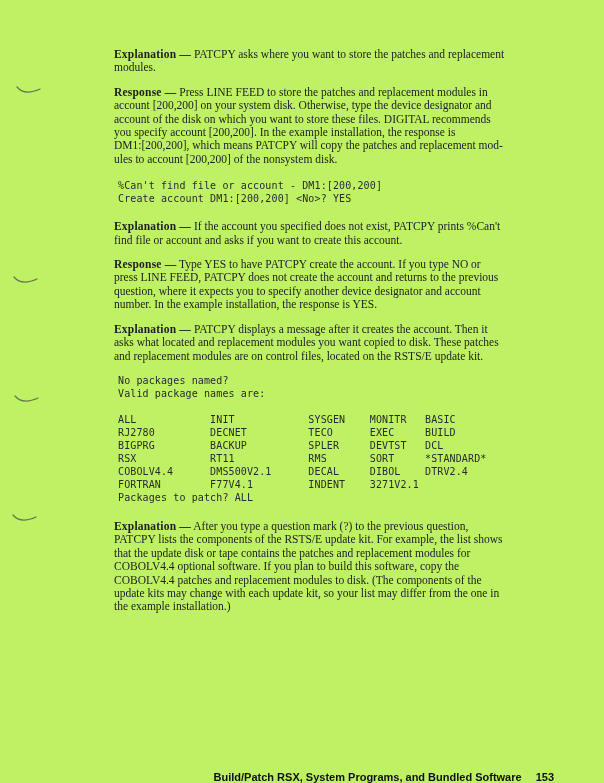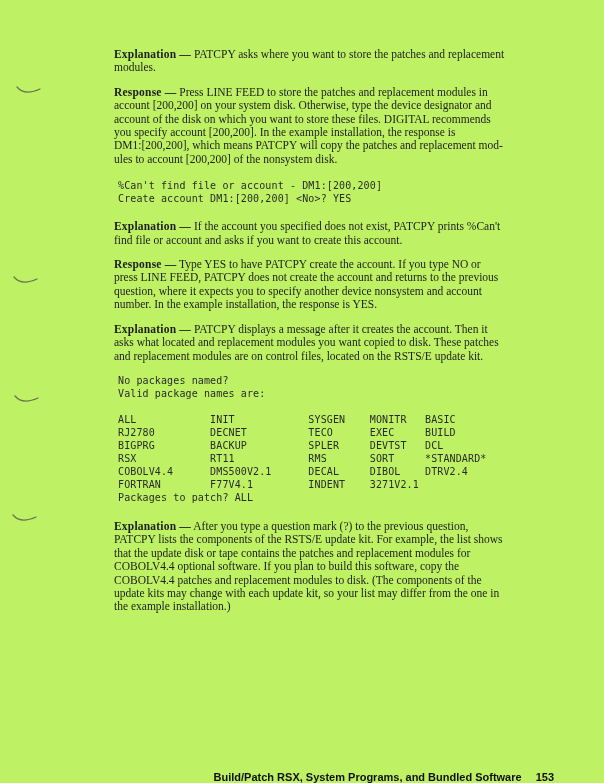--- a/index.html
+++ b/index.html
@@ -98,21 +98,21 @@
 ules to account [200,200] of the nonsystem disk.</span></p>
 
     <pre class="code">%Can't find file or account - DM1:[200,200]
 Create account DM1:[200,200] &lt;No&gt;? YES</pre>
 
     <p class="para"><strong class="lead">Explanation —</strong><span class="ptext"> If the account you specified does not exist, PATCPY prints %Can't
 find file or account and asks if you want to create this account.</span></p>
 
     <p class="para"><strong class="lead">Response —</strong><span class="ptext"> Type YES to have PATCPY create the account. If you type NO or
 press LINE FEED, PATCPY does not create the account and returns to the previous
-question, where it expects you to specify another device nonsystem and account
+question, where it expects you to specify another device designator and account
 number. In the example installation, the response is YES.</span></p>
 
 
     <p class="para"><strong class="lead">Explanation —</strong><span class="ptext"> PATCPY displays a message after it creates the account. Then it
 asks what located and replacement modules you want copied to disk. These patches
 and replacement modules are on control files, located on the RSTS/E update kit.</span></p>
 
 
     <pre class="code big-gap">No packages named?
 Valid package names are:

